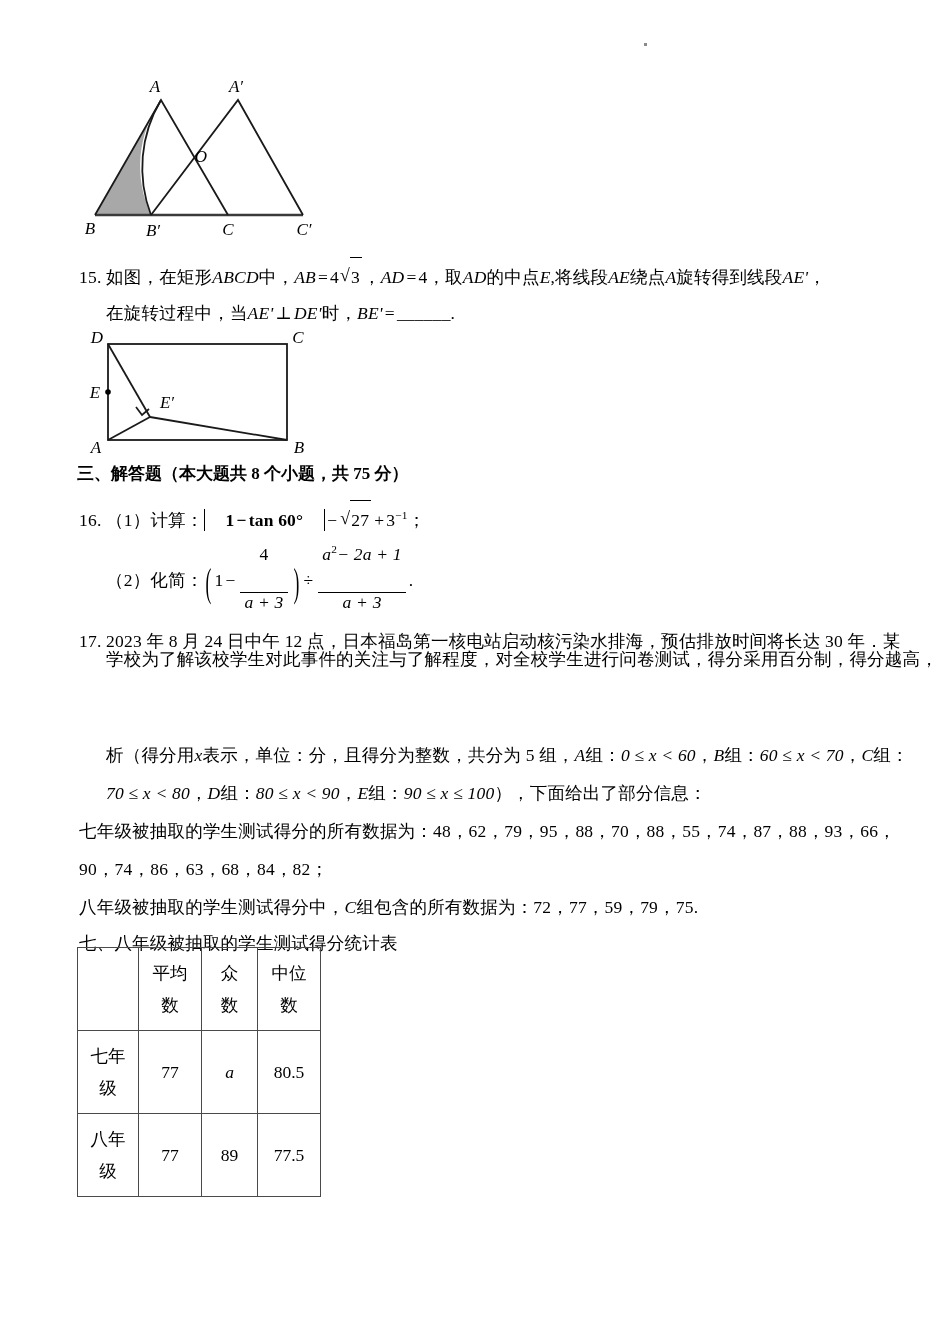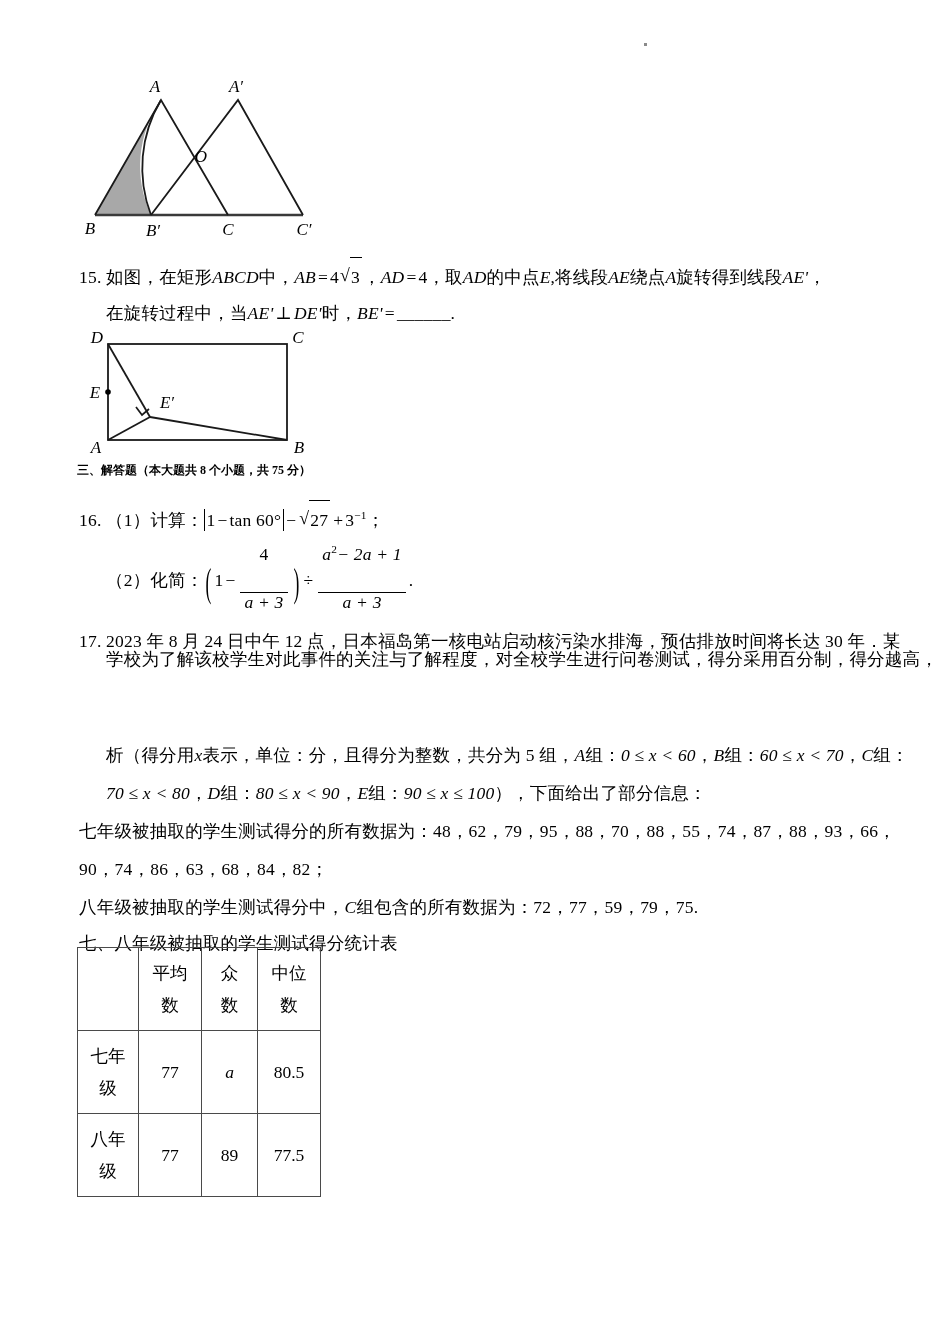--- a/index.html
+++ b/index.html
@@ -50,21 +50,21 @@
   .han { font-family: "Liberation Serif", "DejaVu Serif", serif; }
   .mi { font-style: italic; font-family: "Liberation Serif", serif; }
   .mn { font-style: normal; }
   .op { font-style: normal; padding: 0 2px; }
 
   
   .section-head {
     position: absolute;
     left: 77px;
     top: 462px;
-    font-size: 12px;
+    font-size: 17px;
     font-weight: bold;
     white-space: nowrap;
   }
 
   
   .sqrt {
     display: inline-block;
     position: relative;
     padding-left: 10px;
     margin: 0 1px;
@@ -83,22 +83,23 @@
   }
 
   
   sup { font-size: 0.65em; vertical-align: super; line-height: 0; }
 
   
   .absbar {
     display: inline-block;
     border-left: 1.1px solid #000;
     border-right: 1.1px solid #000;
-    padding: 1px 2px;
+    padding: 1px 21px;
     line-height: 1.15;
+    font-weight: bold;
   }
 
   
   .frac {
     display: inline-block;
     vertical-align: middle;
     text-align: center;
     line-height: 1.12;
     margin: 0 3px;
     position: relative;

